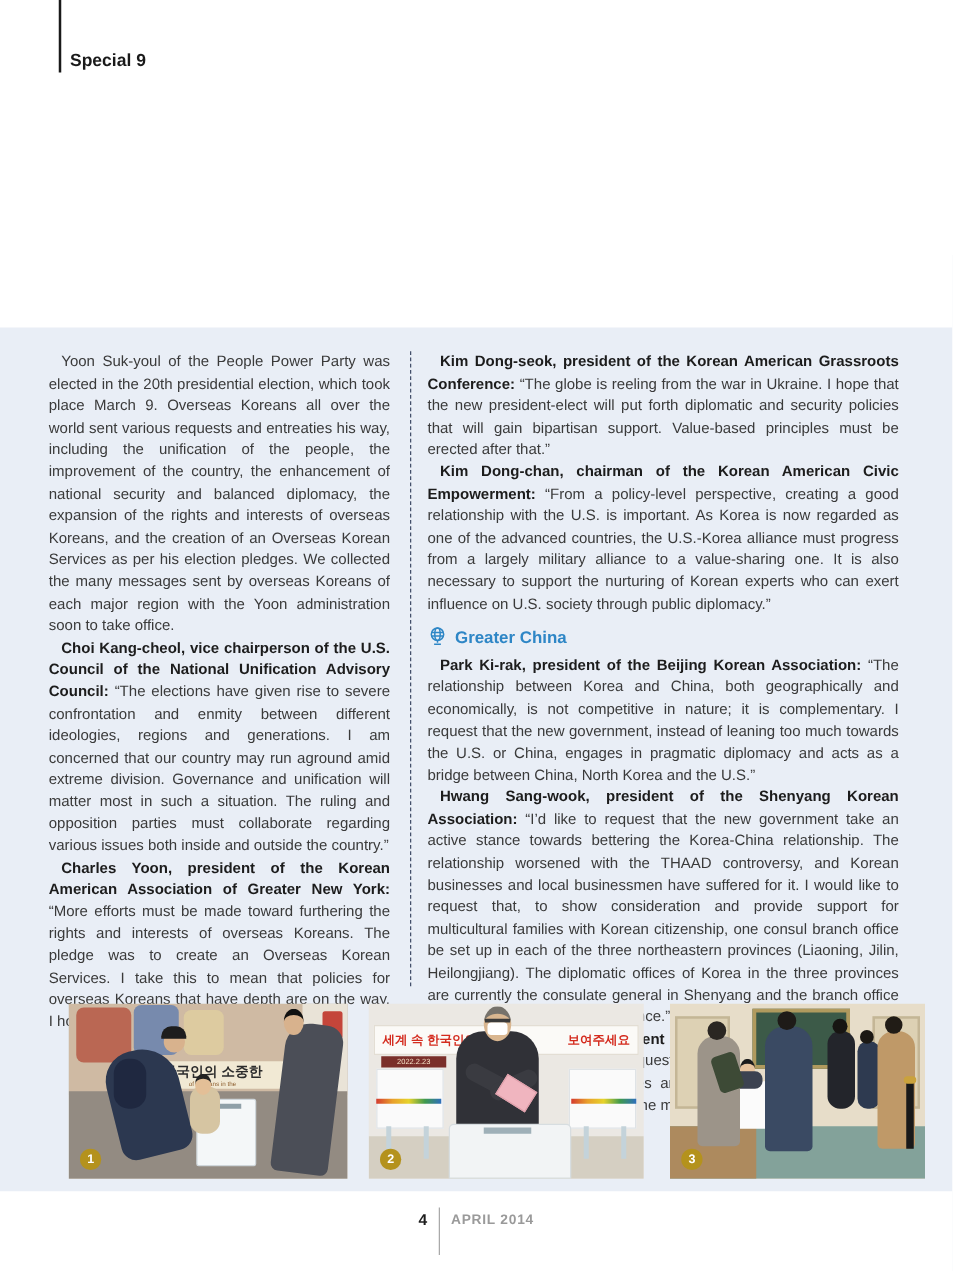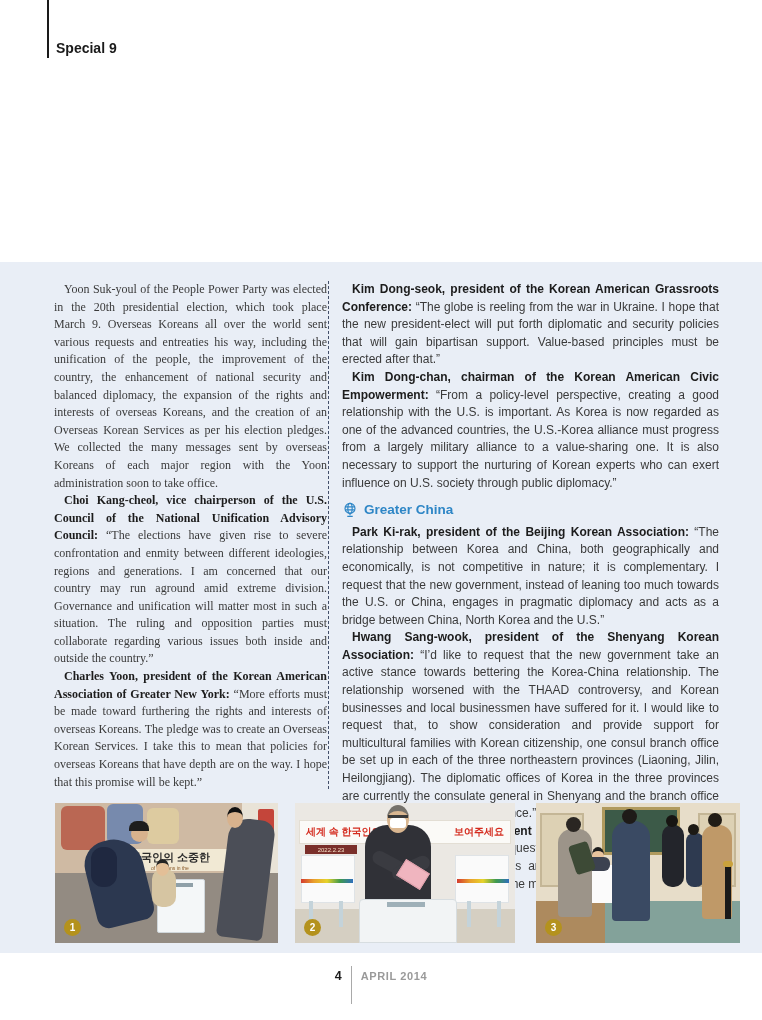--- a/index.html
+++ b/index.html
@@ -8,26 +8,26 @@
   
   .kicker-rule{position:absolute;left:47px;top:0;width:2px;height:58px;background:#1a1a1a;}
   .kicker{position:absolute;left:56px;top:40px;font-size:14px;font-weight:bold;color:#1a1a1a;}
   
   .headline{position:absolute;left:44px;top:104px;width:690px;margin:0;
             font-size:24.5px;line-height:32px;font-weight:bold;letter-spacing:-0.3px;
             color:#2E86C6;white-space:pre-line;}
   
   .content-box{position:absolute;left:0;top:262px;width:762px;height:691px;background:#e9eef6;}
   .col{position:absolute;top:19px;font-size:12px;line-height:17.6px;text-align:justify;color:#3a3a3a;}
-  .col-left{left:54px;width:273px;font-family:Liberation Serif, serif;}
+  .col-left{left:39px;width:273px;}
   .col-right{left:342px;width:377px;}
   .col-divider{position:absolute;left:328px;top:19px;height:508px;width:0;border-left:1px dashed #44506b;}
   .para{margin:0;text-indent:10px;}
   .para b{color:#1c1c1c;}
-  .section-head{display:flex;align-items:center;gap:6px;margin:9px 0 5px 0;
+  .section-head{display:flex;gap:6px;margin:9px 0 5px 0;
                 font-size:13.5px;font-weight:bold;color:#2E86C6;}
   .section-head svg{flex:0 0 auto;}
   
   .photo{position:absolute;top:803px;height:140px;overflow:hidden;background:#cfc6b8;}
   .photo *{position:absolute;}
   .badge{left:9px;bottom:7px;width:17px;height:17px;border-radius:50%;background:#b4921d;
          color:#ffffff;font-size:10px;font-weight:bold;display:flex;align-items:center;
          justify-content:center;z-index:9;}
   .kr-banner{font-weight:bold;color:#d42b1e;white-space:nowrap;}
   

